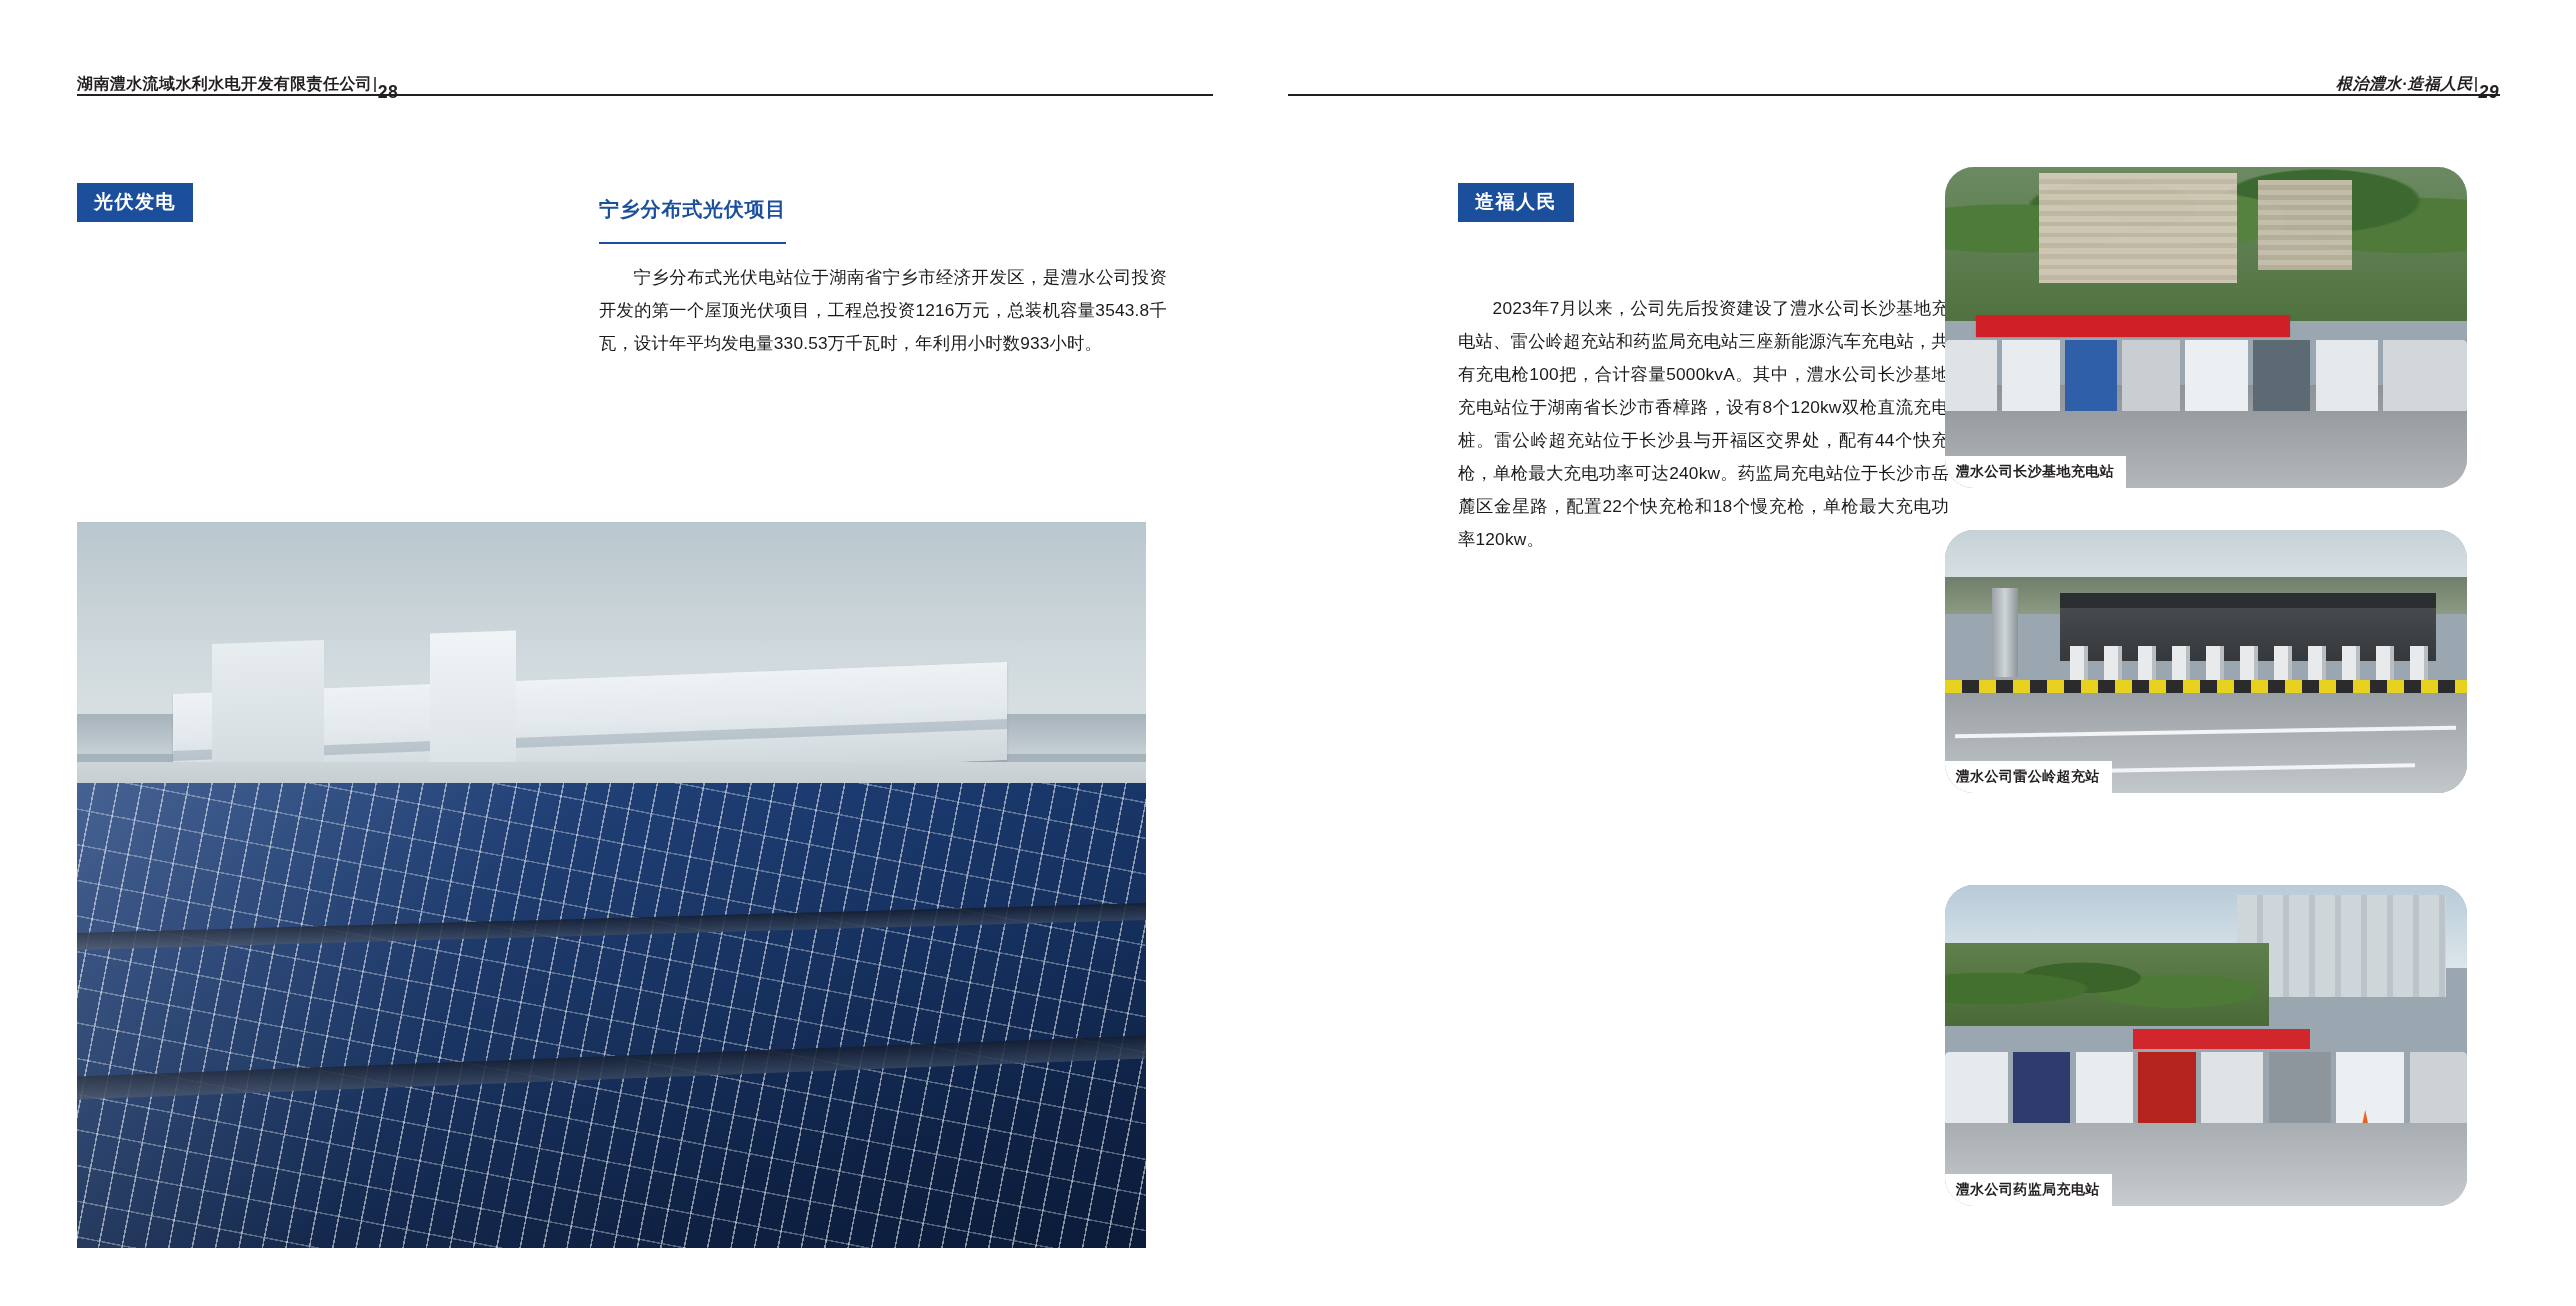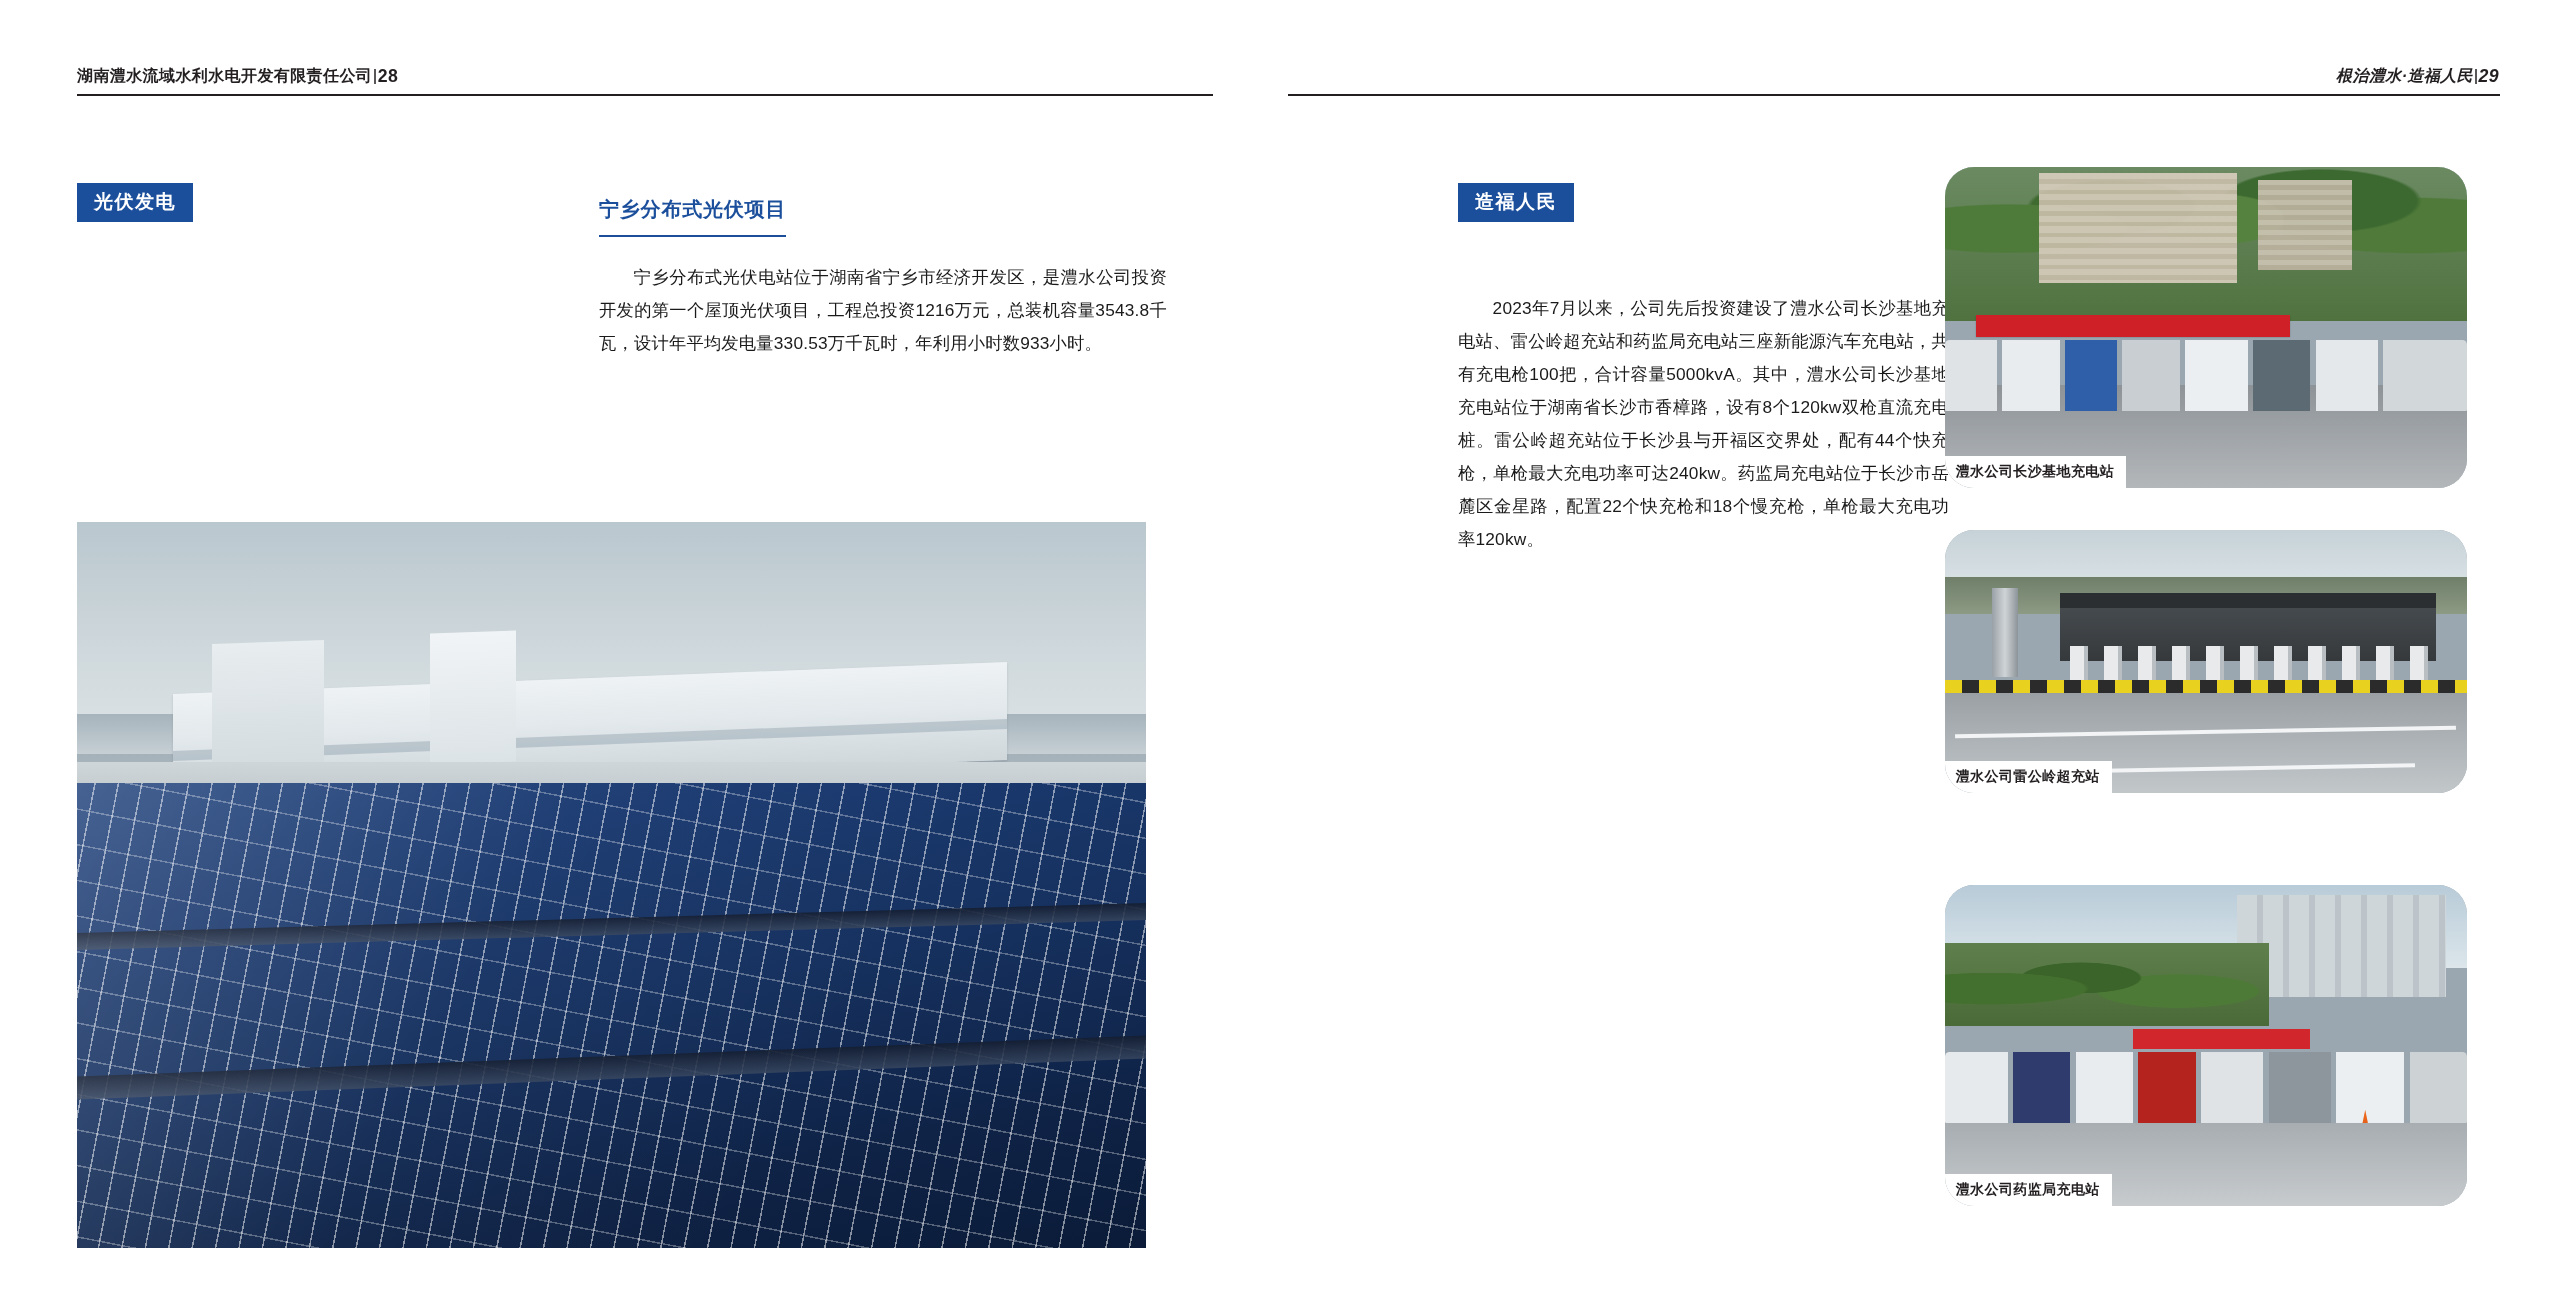--- a/index.html
+++ b/index.html
@@ -46,20 +46,21 @@
   .runhead .sep {
     display: inline-block;
     width: 1.5px;
     height: 15.4px;
     background: #231f20;
     opacity: .75;
   }
   .runhead .pageno {
     font-size: 17.7px;
     font-weight: bold;
+    margin-top: 16px;
   }
   .rule {
     position: absolute;
     top: 94px;
     height: 1.5px;
     background: #231f20;
   }
   .rule-left { left: 77px; width: 1136px; }
   .rule-right { left: 0px; width: 1212px; }
 
@@ -78,21 +79,21 @@
 
   
   .sub-title {
     position: absolute;
     color: #1b4f9c;
     font-size: 20px;
     font-weight: bold;
     letter-spacing: 0.8px;
     white-space: nowrap;
     border-bottom: 2.3px solid #1b4f9c;
-    padding-bottom: 12px;
+    padding-bottom: 19px;
   }
 
   
   .body-copy {
     position: absolute;
     font-size: 17.3px;
     line-height: 33px;
     color: #1a1a1a;
     text-align: justify;
     text-justify: inter-ideograph;

